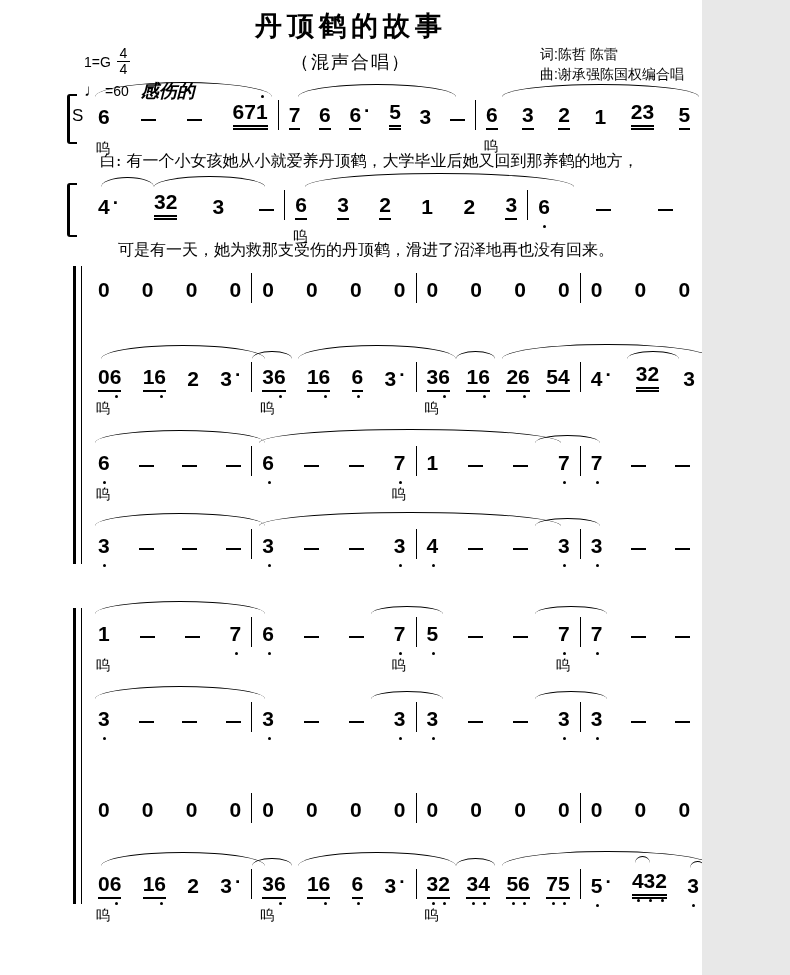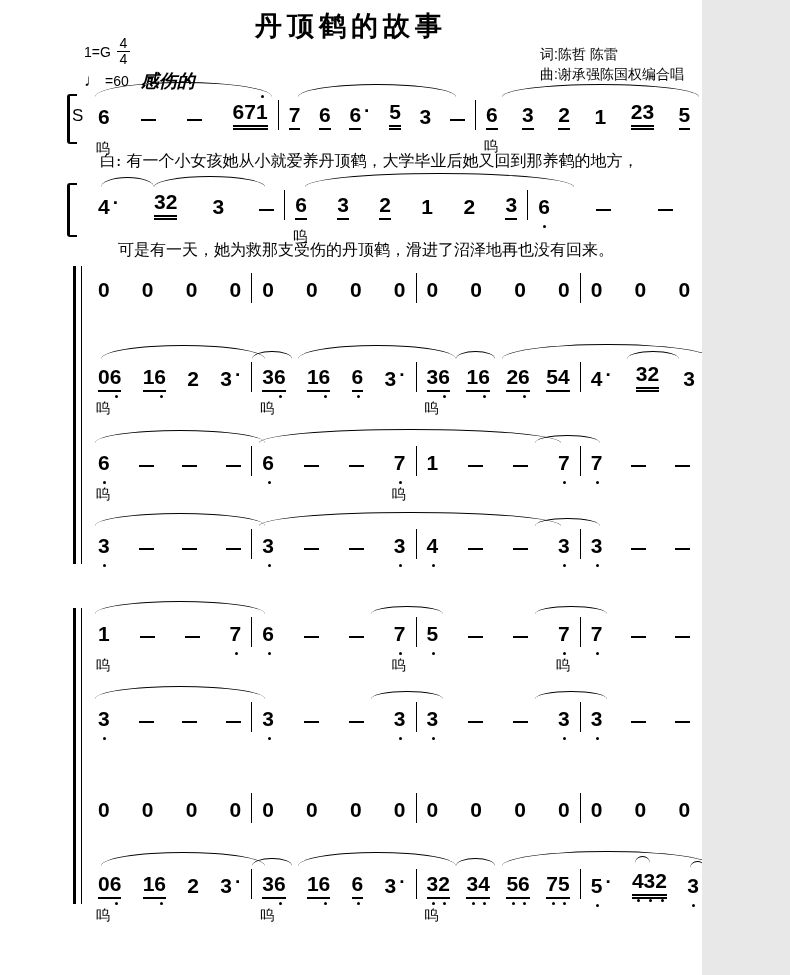--- a/index.html
+++ b/index.html
@@ -5,21 +5,21 @@
   html,body{margin:0;padding:0;background:#e8e8e8;}
   .page{position:relative;width:702px;height:975px;background:#ffffff;overflow:hidden;
         font-family:"Liberation Sans","DejaVu Sans",sans-serif;color:#000;}
   
   .title{position:absolute;top:8px;left:0;width:100%;text-align:center;
          font-family:"DejaVu Serif","Liberation Serif",serif;font-weight:bold;
          font-size:27px;letter-spacing:5px;}
   .subtitle{position:absolute;top:50px;left:0;width:100%;text-align:center;
          font-family:"DejaVu Serif","Liberation Serif",serif;font-size:18px;letter-spacing:2px;}
   .credits{position:absolute;top:44px;right:18px;text-align:left;font-size:14px;line-height:20px;}
-  .keyblock{position:absolute;top:36px;left:84px;font-size:14px;}
+  .keyblock{position:absolute;top:46px;left:84px;font-size:14px;}
   .keyrow{display:flex;align-items:center;gap:6px;}
   .timesig{display:inline-flex;flex-direction:column;align-items:center;font-size:14px;line-height:15px;}
   .timesig .bar{width:13px;height:1px;background:#000;}
   .temporow{display:flex;align-items:center;gap:4px;margin-top:2px;}
   .notechar{font-size:17px;}
   .expression{font-family:"DejaVu Serif","Liberation Serif",serif;font-weight:bold;
               font-size:18px;font-style:italic;margin-left:8px;}
   
   .spoken{position:absolute;font-family:"DejaVu Serif","Liberation Serif",serif;font-size:16px;white-space:nowrap;}
   .spoken1{top:151px;left:100px;}
@@ -66,20 +66,21 @@
   .page-num{position:absolute;bottom:14px;left:0;width:100%;text-align:center;font-size:13px;}
   .watermark{position:absolute;right:8px;bottom:16px;font-size:24px;font-weight:bold;font-style:italic;
              letter-spacing:1px;}
 </style>
 </head>
 <body>
 
 <div class="page">
 
   <div class="title">丹顶鹤的故事</div>
+  <div class="subtitle">（混声合唱）</div>
 
   <div class="credits">
     <div>词:陈哲 陈雷</div>
     <div>曲:谢承强陈国权编合唱</div>
   </div>
 
   <div class="keyblock">
     <div class="keyrow">
       <span>1=G</span>
       <span class="timesig">

